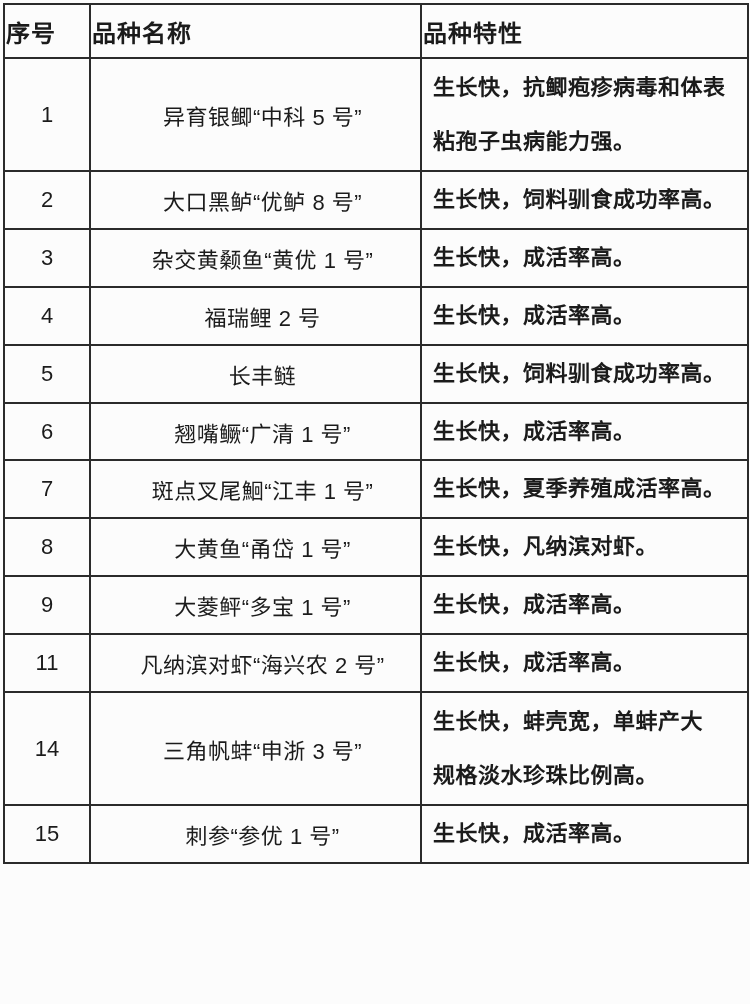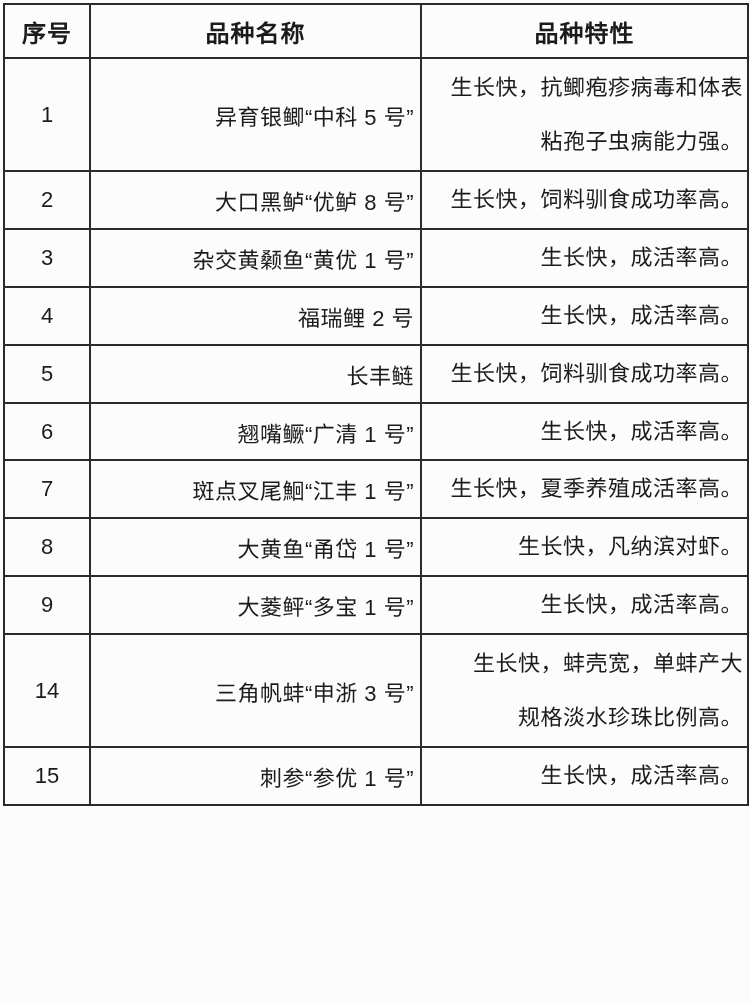--- a/index.html
+++ b/index.html
@@ -37,43 +37,43 @@
     background: #fcfcfc;
   }
   col.c-no    { width: 86px;  }
   col.c-name  { width: 331px; }
   col.c-trait { width: 327px; }
 
   thead tr { height: 54px; }
   thead th {
     font-size: 24px;
     font-weight: 700;
-    text-align: center;
+    text-align: left;
     letter-spacing: 1px;
   }
   tbody tr { height: 56px; }
   tbody tr.tall { height: 113px; }
 
   td.no-cell {
     text-align: center;
     font-size: 22px;
     font-weight: 400;
   }
   td.name-cell {
     font-size: 22px;
     font-weight: 400;
-    text-align: right;
+    text-align: center;
     padding-left: 20px;
     padding-right: 6px;
     letter-spacing: 0.5px;
   }
   td.trait-cell {
     font-size: 22px;
-    font-weight: 400;
-    text-align: right;
+    font-weight: 700;
+    text-align: left;
     padding-left: 11px;
     padding-right: 4px;
     white-space: pre-line;
     line-height: 2.45;
     letter-spacing: 0.5px;
   }
 </style>
 </head>
 <body>
 
@@ -131,20 +131,25 @@
         <tr>
     <td class="no-cell">8</td>
     <td class="name-cell">大黄鱼“甬岱 1 号”</td>
     <td class="trait-cell">生长快，凡纳滨对虾。</td>
   </tr>
         <tr>
     <td class="no-cell">9</td>
     <td class="name-cell">大菱鲆“多宝 1 号”</td>
     <td class="trait-cell">生长快，成活率高。</td>
   </tr>
+        <tr>
+    <td class="no-cell">11</td>
+    <td class="name-cell">凡纳滨对虾“海兴农 2 号”</td>
+    <td class="trait-cell">生长快，成活率高。</td>
+  </tr>
         <tr class="tall">
     <td class="no-cell">14</td>
     <td class="name-cell">三角帆蚌“申浙 3 号”</td>
     <td class="trait-cell">生长快，蚌壳宽，单蚌产大
 规格淡水珍珠比例高。</td>
   </tr>
         <tr>
     <td class="no-cell">15</td>
     <td class="name-cell">刺参“参优 1 号”</td>
     <td class="trait-cell">生长快，成活率高。</td>

